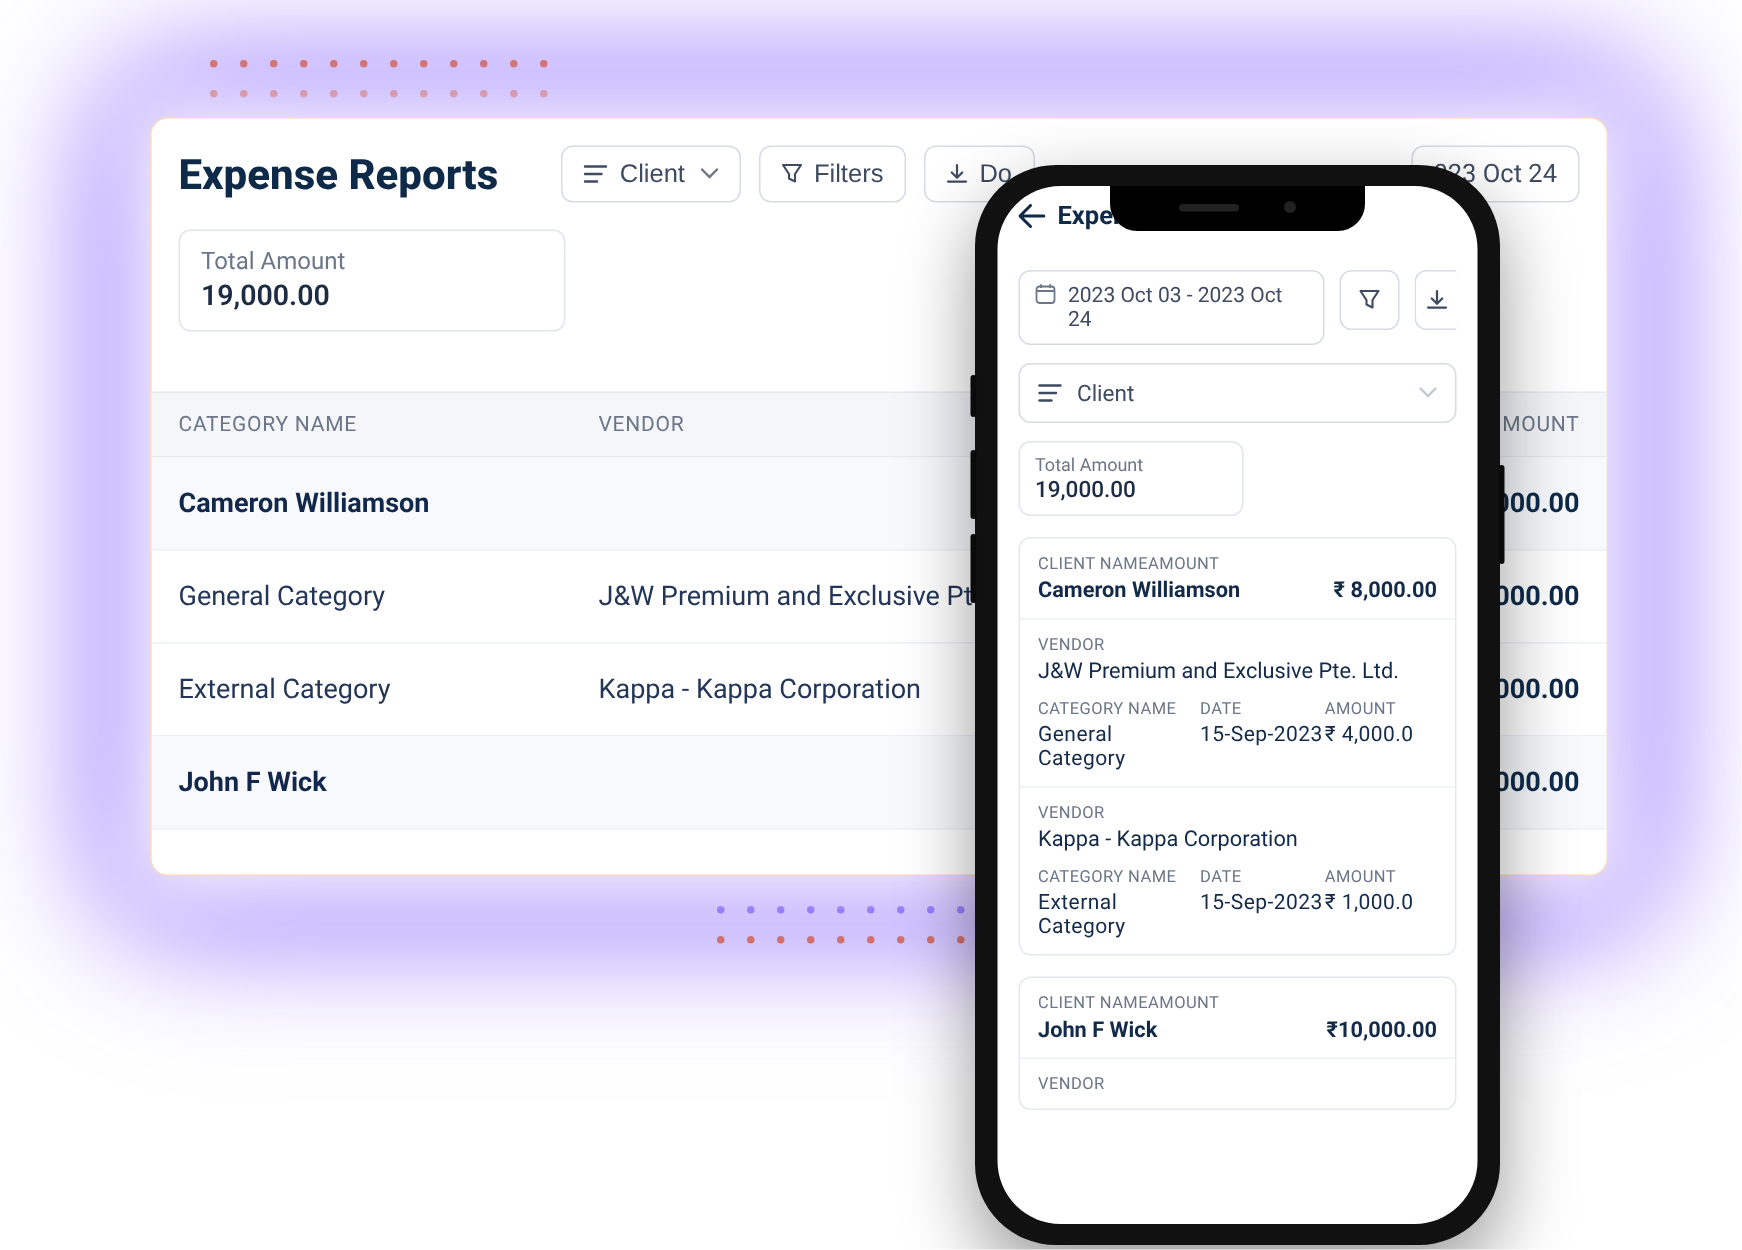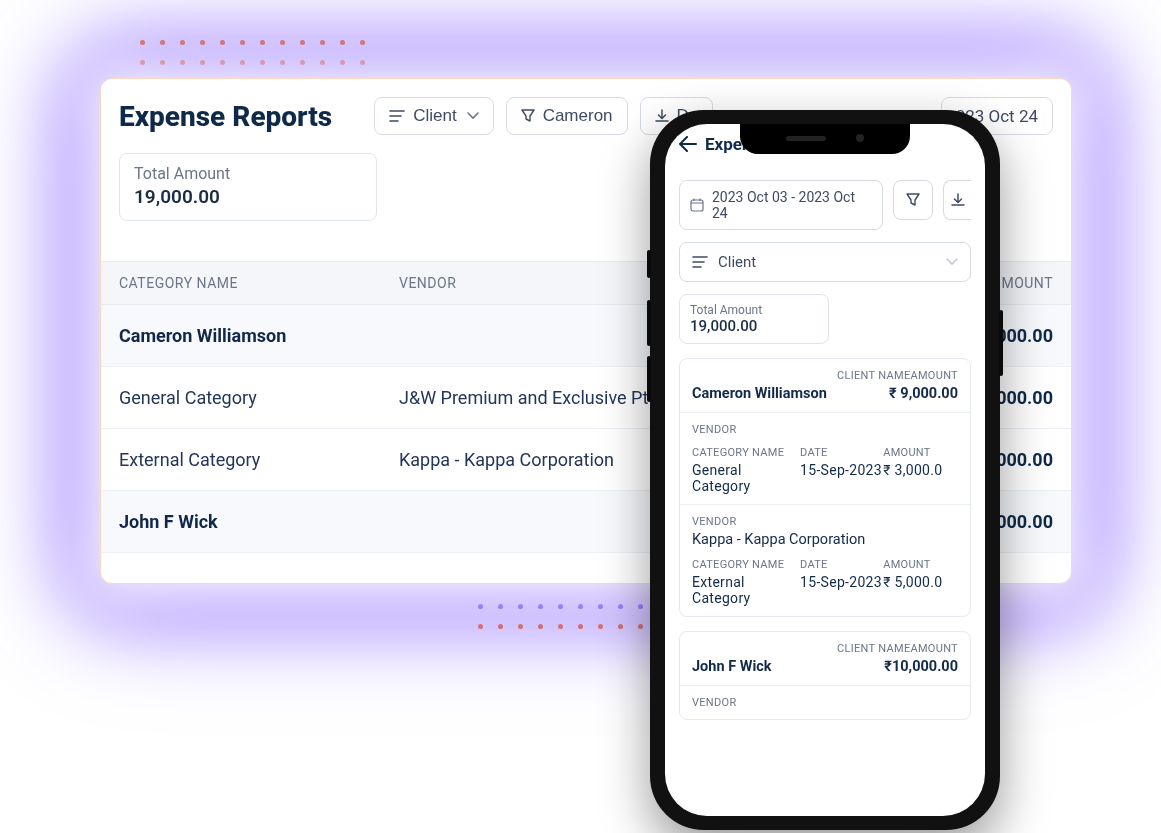--- a/index.html
+++ b/index.html
@@ -102,34 +102,34 @@
   .batt { width:24px; height:12px; border:1.5px solid #111; border-radius:3px; position:relative; }
   .batt::after{content:"";position:absolute; right:-3px; top:3px; width:2.5px; height:5px; background:#111; border-radius:1px;}
   .batt .fill{position:absolute; top:1.5px; left:1.5px; bottom:1.5px; width:18px; background:#111; border-radius:1.5px;}
 
   .ph-content { padding: 6px 14px 0 14px; color:#1c2c44; }
   .ph-header { display:flex; align-items:center; gap:8px; padding: 4px 0 10px 0; }
   .ph-header .back { font-size:20px; line-height:1; }
   .ph-title { font-size: 17px; font-weight: 700; color:#0f2a49; }
 
   .ph-row1 { display:flex; gap:10px; margin-top: 16px; }
-  .ph-date { flex:1; border:1px solid #d6dbe3; border-radius:8px; padding:8px 10px; display:flex; align-items:center; gap:8px; font-size:14px; color:#3f4b60; }
+  .ph-date { flex:1; border:1px solid #d6dbe3; border-radius:8px; padding:8px 10px; display:flex; align-items:flex-start; gap:8px; font-size:14px; color:#3f4b60; }
   .ph-sq { width:40px; height:40px; border:1px solid #d6dbe3; border-radius:8px; display:flex; align-items:center; justify-content:center; color:#3f4b60; }
 
   .ph-group { margin-top: 12px; border:1px solid #d6dbe3; border-radius:8px; padding:10px 12px; display:flex; align-items:center; gap:10px; font-size:15px; color:#3f4b60; justify-content:space-between; }
   .ph-group .lf { display:flex; align-items:center; gap:10px; }
 
   .ph-total { margin-top: 12px; width: 150px; border:1px solid #e0e4eb; border-radius:8px; padding:8px 10px; }
   .ph-total .lbl { font-size:12px; color:#6b7688; }
   .ph-total .val { font-size:15px; color:#1c2c44; font-weight:500; }
 
   .ph-card { margin-top: 14px; border:1px solid #e4e8ef; border-radius:8px; overflow:hidden; }
   .ph-sec { padding: 10px 12px; }
   .ph-sec + .ph-sec { border-top:1px solid #edf0f5; }
-  .ph-lblrow { display:flex; justify-content:flex-end; font-size:11px; color:#6b7688; letter-spacing:.3px; }
+  .ph-lblrow { display:flex; justify-content:flex-start; font-size:11px; color:#6b7688; letter-spacing:.3px; }
   .ph-valrow { display:flex; justify-content:space-between; font-size:14.5px; color:#142a49; margin-top:3px; }
   .ph-valrow .bold { font-weight:700; }
   .ph-3col { display:grid; grid-template-columns: 1.3fr 1fr 0.9fr; font-size:11px; color:#6b7688; letter-spacing:.3px; }
   .ph-3col.v { font-size:14px; color:#142a49; margin-top:3px; }
   .ph-3col .r { text-align: left; }
   .ph-3col .amt { text-align: left; }
   .ph-vendor-lbl { font-size:11px; color:#6b7688; letter-spacing:.3px; }
   .ph-vendor-val { font-size:14.5px; color:#142a49; margin-top:3px; }
 
   svg { display:block; }
@@ -167,21 +167,21 @@
               </svg>
         </span>
       </button>
 
       <button class="btn">
         <span>
           <svg width="14" height="14" viewBox="0 0 14 14">
                 <path d="M1 1h12L9 7v5l-4-2V7L1 1z" fill="none" stroke="#3f4b60" stroke-width="1.4" stroke-linejoin="round"></path>
               </svg>
         </span>
-        <span>Cameron</span>
+        <span>Filters</span>
       </button>
 
       <button class="btn">
         <span>
           <svg width="14" height="14" viewBox="0 0 14 14">
                 <g fill="none" stroke="#3f4b60" stroke-width="1.5" stroke-linecap="round" stroke-linejoin="round">
                   <path d="M7 1v8"></path>
                   <path d="M3.5 6L7 9.5 10.5 6"></path>
                   <path d="M1 12h12"></path>
                 </g>
@@ -314,50 +314,51 @@
       </div>
 
       <div class="ph-card">
         <div class="ph-sec">
           <div class="ph-lblrow">
             <span>CLIENT NAME</span>
             <span>AMOUNT</span>
           </div>
           <div class="ph-valrow">
             <span class="bold">Cameron Williamson</span>
-            <span class="bold">₹ 9,000.00</span>
+            <span class="bold">₹ 8,000.00</span>
           </div>
         </div>
 
         <div class="ph-sec">
           <div class="ph-vendor-lbl">VENDOR</div>
+          <div class="ph-vendor-val">J&amp;W Premium and Exclusive Pte. Ltd.</div>
           <div class="ph-3col" style="margin-top:10px;">
             <span>CATEGORY NAME</span>
             <span class="r">DATE</span>
             <span class="amt">AMOUNT</span>
           </div>
           <div class="ph-3col v">
             <span>General Category</span>
             <span class="r">15-Sep-2023</span>
-            <span class="amt">₹ 3,000.0</span>
+            <span class="amt">₹ 4,000.0</span>
           </div>
         </div>
 
         <div class="ph-sec">
           <div class="ph-vendor-lbl">VENDOR</div>
           <div class="ph-vendor-val">Kappa - Kappa Corporation</div>
           <div class="ph-3col" style="margin-top:10px;">
             <span>CATEGORY NAME</span>
             <span class="r">DATE</span>
             <span class="amt">AMOUNT</span>
           </div>
           <div class="ph-3col v">
             <span>External Category</span>
             <span class="r">15-Sep-2023</span>
-            <span class="amt">₹ 5,000.0</span>
+            <span class="amt">₹ 1,000.0</span>
           </div>
         </div>
       </div>
 
       <div class="ph-card">
         <div class="ph-sec">
           <div class="ph-lblrow">
             <span>CLIENT NAME</span>
             <span>AMOUNT</span>
           </div>

